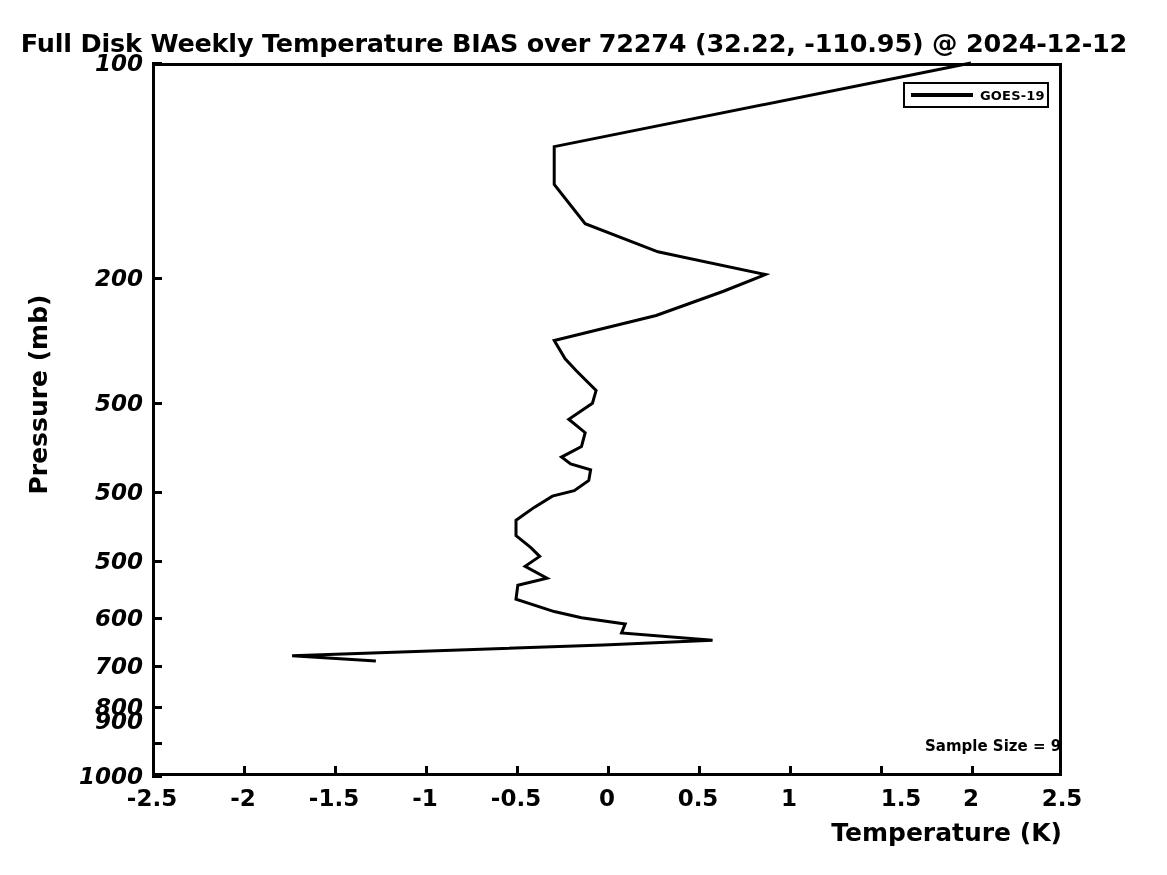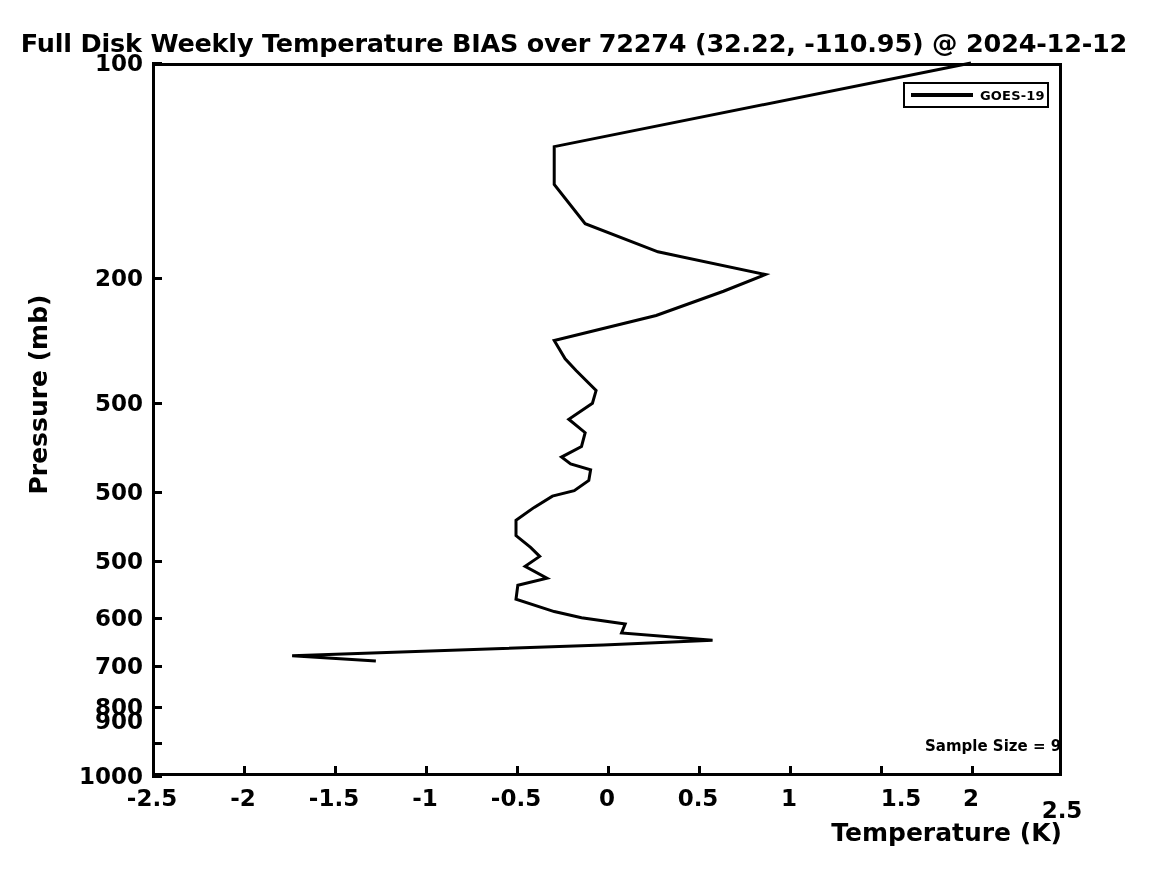--- a/index.html
+++ b/index.html
@@ -67,20 +67,21 @@
     transform: translateY(-50%);
     white-space: nowrap;
     font-family: "DejaVu Sans", sans-serif;
   }
   #ytick-labels {
     position: absolute;
     left: 0px;
     top: 63px;
     width: 143px;
     height: 713px;
+    font-style: italic;
   }
   .xtick-label {
     position: absolute;
     top: 0;
     text-align: left;
     font-size: 23px;
     font-weight: bold;
     transform: translateX(-50%);
     white-space: nowrap;
     font-family: "DejaVu Sans", sans-serif;
@@ -179,21 +180,21 @@
       <div class="xtick-label" style="left: 0px;">-2.5</div>
       <div class="xtick-label" style="left: 91px;">-2</div>
       <div class="xtick-label" style="left: 182px;">-1.5</div>
       <div class="xtick-label" style="left: 273px;">-1</div>
       <div class="xtick-label" style="left: 364px;">-0.5</div>
       <div class="xtick-label" style="left: 455px;">0</div>
       <div class="xtick-label" style="left: 546px;">0.5</div>
       <div class="xtick-label" style="left: 637px;">1</div>
       <div class="xtick-label" style="left: 728px; margin-left: 21px;">1.5</div>
       <div class="xtick-label" style="left: 819px;">2</div>
-      <div class="xtick-label" style="left: 910px; margin-top: 12px;">2.5</div>
+      <div class="xtick-label" style="left: 910px;">2.5</div>
     </div>
 
   <div id="xaxis-label">Temperature (K)</div>
 
   <div id="plot-area">
     <div id="plot-frame"></div>
     <svg id="series-svg" viewBox="0 0 910 713" preserveAspectRatio="none">
         <polyline points="819.00,0.00 402.22,83.61 402.22,121.40 433.16,160.65 505.96,188.82 613.34,211.52 571.48,228.26 504.14,252.48 402.22,277.48 413.14,295.88 424.06,307.56 444.08,327.55 440.44,340.19 416.78,356.28 433.16,369.70 429.52,383.47 409.50,394.05 418.60,400.91 438.62,406.80 436.80,417.43 422.24,427.72 400.40,433.12 382.20,444.38 364.00,457.37 364.00,472.55 378.56,484.43 387.66,493.37 373.10,503.28 394.94,515.24 365.82,522.20 364.00,536.21 402.22,548.57 429.52,554.82 473.20,560.95 469.56,569.93 560.56,577.22 451.36,581.98 140.14,592.67 223.86,598.10" fill="none" stroke="#000000" stroke-width="3" stroke-linejoin="miter" stroke-linecap="butt"></polyline>
       </svg>
   <div class="tick-mark" style="left: 0px; top: -1px; width: 10px; height: 3px;"></div>

